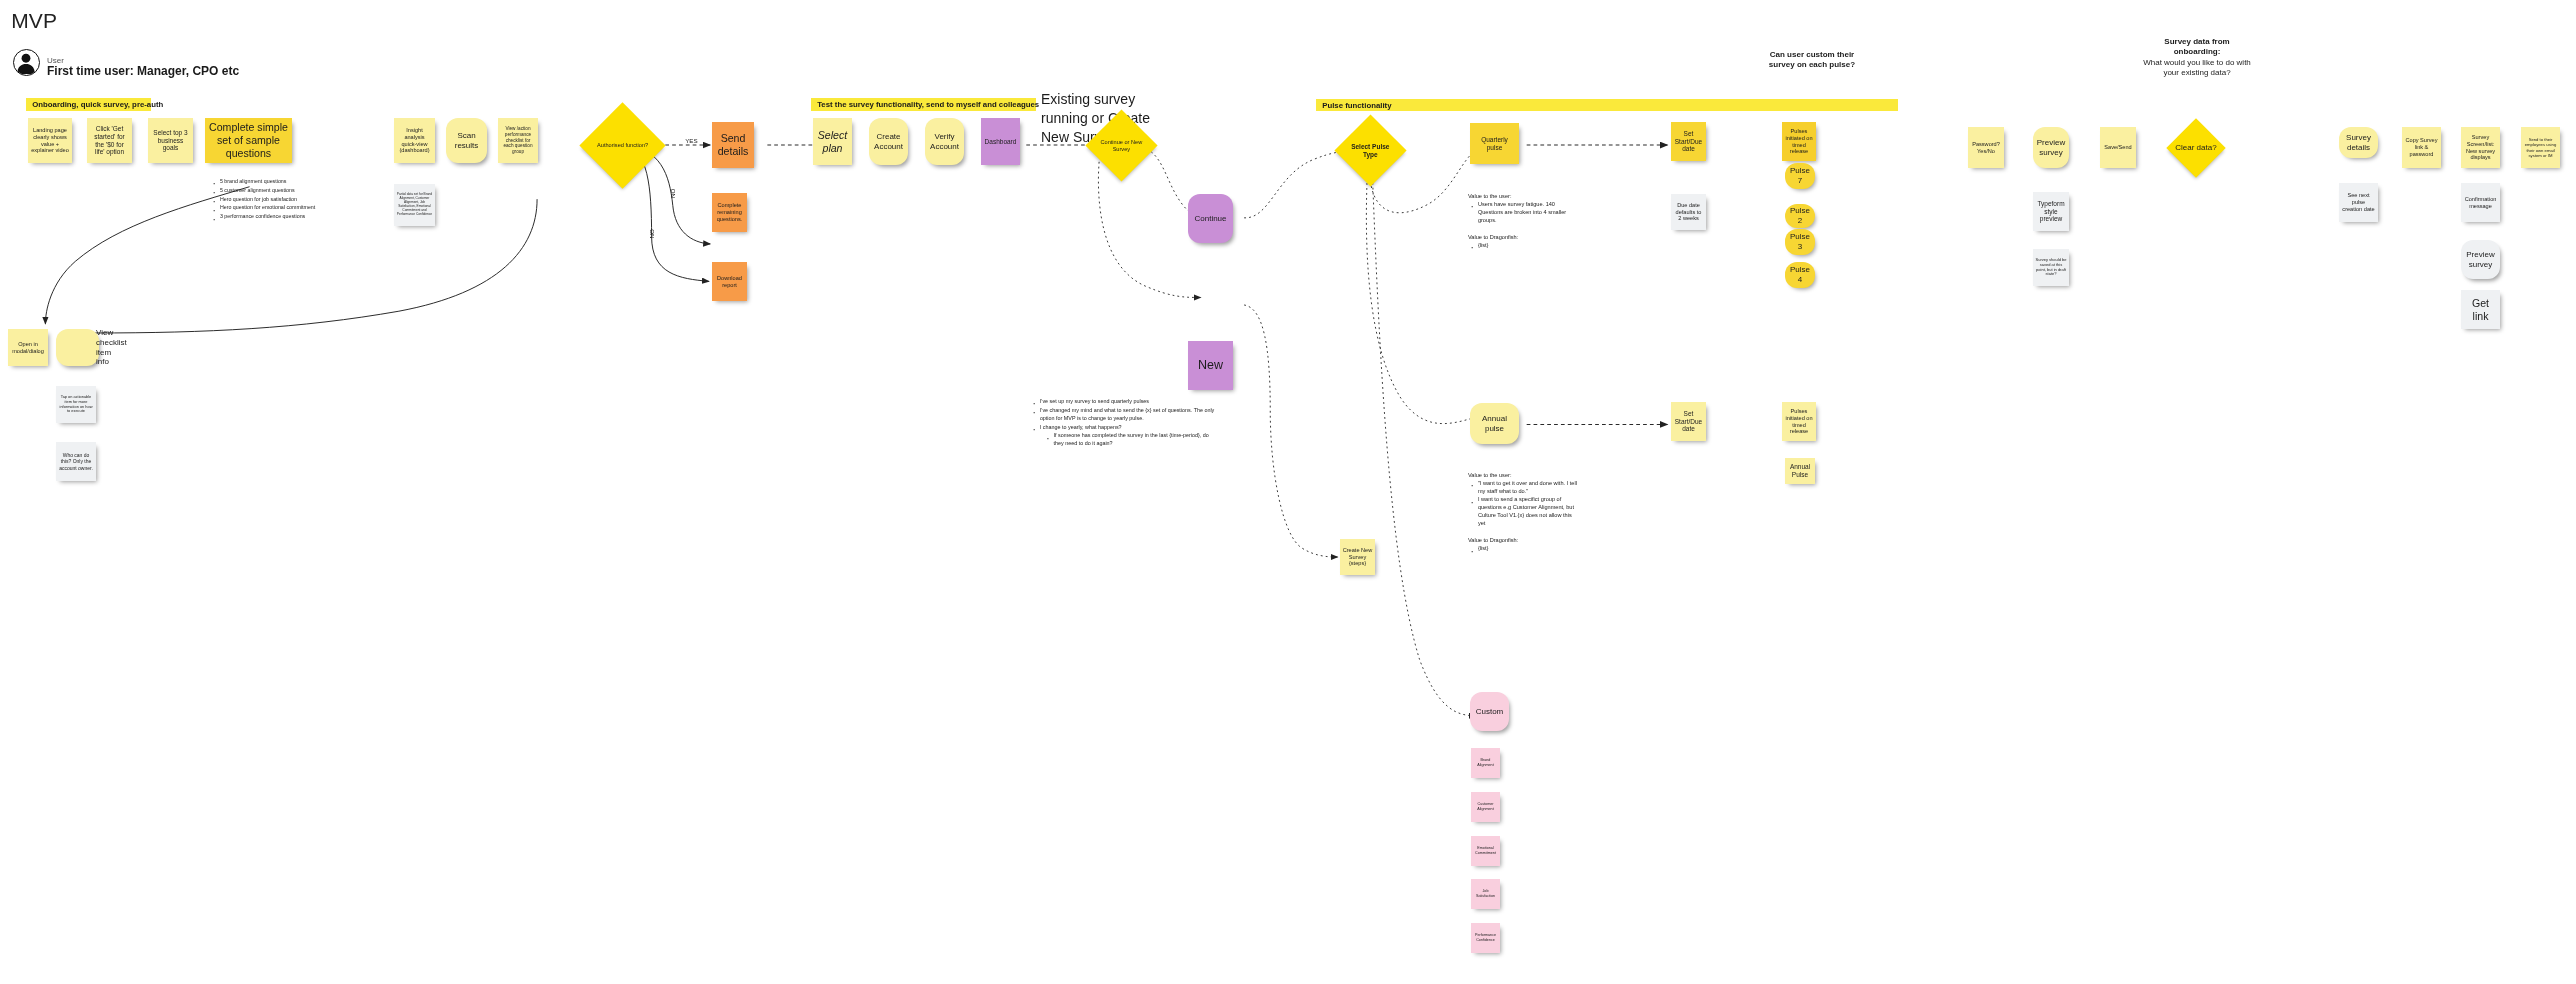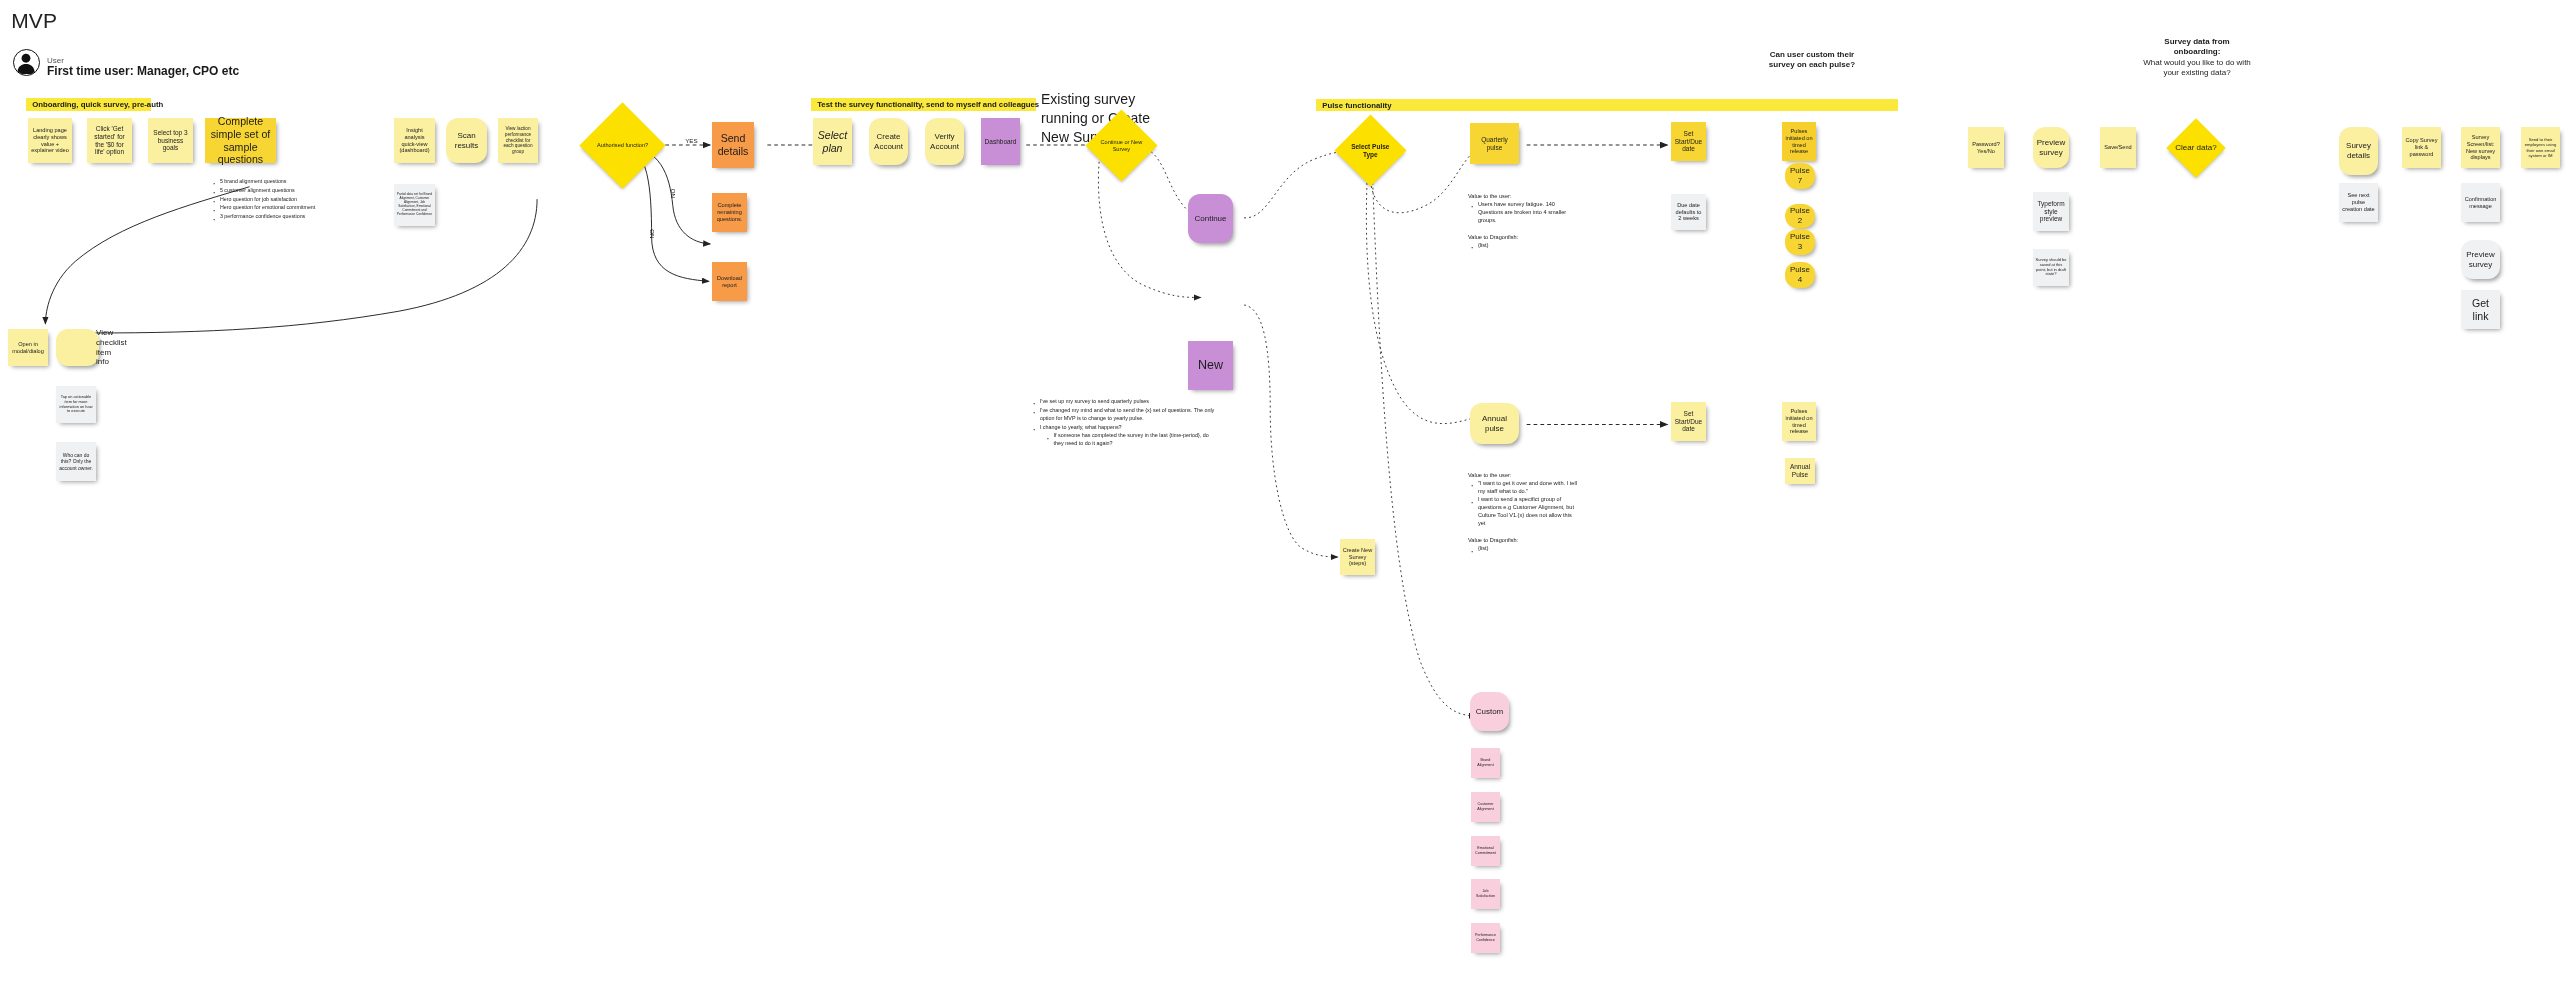--- a/index.html
+++ b/index.html
@@ -128,21 +128,21 @@
 
   <div class="abs note n-yellow t-xs" style="left:28px;top:118px;width:44px;height:45px;" data-name="note-landing-page">
     <span class="note-inner">Landing page clearly shows value + explainer video</span>
     </div>
   <div class="abs note n-yellow t-sm" style="left:87px;top:118px;width:45px;height:45px;" data-name="note-get-started">
     <span class="note-inner">Click 'Get started' for the '$0 for life' option</span>
     </div>
   <div class="abs note n-yellow t-sm" style="left:148px;top:118px;width:45px;height:45px;" data-name="note-business-goals">
     <span class="note-inner">Select top 3 business goals</span>
     </div>
-  <div class="abs note n-gold t-lg" style="left:205px;top:118px;width:71px;height:45px;" data-name="note-sample-questions">
+  <div class="abs note n-gold t-lg" style="left:205px;top:118px;width:87px;height:45px;" data-name="note-sample-questions">
     <span class="note-inner">Complete simple set of sample questions</span>
     </div>
 
   <div class="abs" style="left:210px;top:177px;width:143px;" data-name="sample-question-bullets">
     <ul class="bul ftext" style="font-size:5.3px;line-height:1.55;">
       <li data-name="bullet-item">5 brand alignment questions</li>
       <li data-name="bullet-item">5 customer alignment questions</li>
       <li data-name="bullet-item">Hero question for job satisfaction</li>
       <li data-name="bullet-item">Hero question for emotional commitment</li>
       <li data-name="bullet-item">3 performance confidence questions</li>
@@ -351,21 +351,21 @@
 
   <div class="abs" style="left:2141px;top:37px;width:112px;" data-name="survey-data-onboarding-block">
     <div class="heading-q" data-name="clear-data-heading">Survey data from onboarding:</div>
     <div class="heading-sub" data-name="clear-data-sub">What would you like to do with your existing data?</div>
   </div>
 
   <div class="abs diamond" style="left:2175px;top:127px;width:42px;height:42px;" data-name="decision-clear-data">
     <span class="t-md">Clear data?</span>
   </div>
 
-  <div class="abs note n-yellow t-md" style="left:2339px;top:127px;width:39px;height:48px;" data-name="note-survey-details">
+  <div class="abs note n-yellow t-md" style="left:2339px;top:127px;width:39px;height:31px;" data-name="note-survey-details">
     <span class="note-inner">Survey details</span>
     </div>
   <div class="abs note n-grey t-xs" style="left:2339px;top:183px;width:39px;height:39px;" data-name="note-see-next-pulse-date">
     <span class="note-inner">See next pulse creation date</span>
     </div>
 
   <div class="abs note n-yellow t-xs" style="left:2402px;top:127px;width:39px;height:41px;" data-name="note-copy-survey-link">
     <span class="note-inner">Copy Survey link &amp; password</span>
     </div>
 

